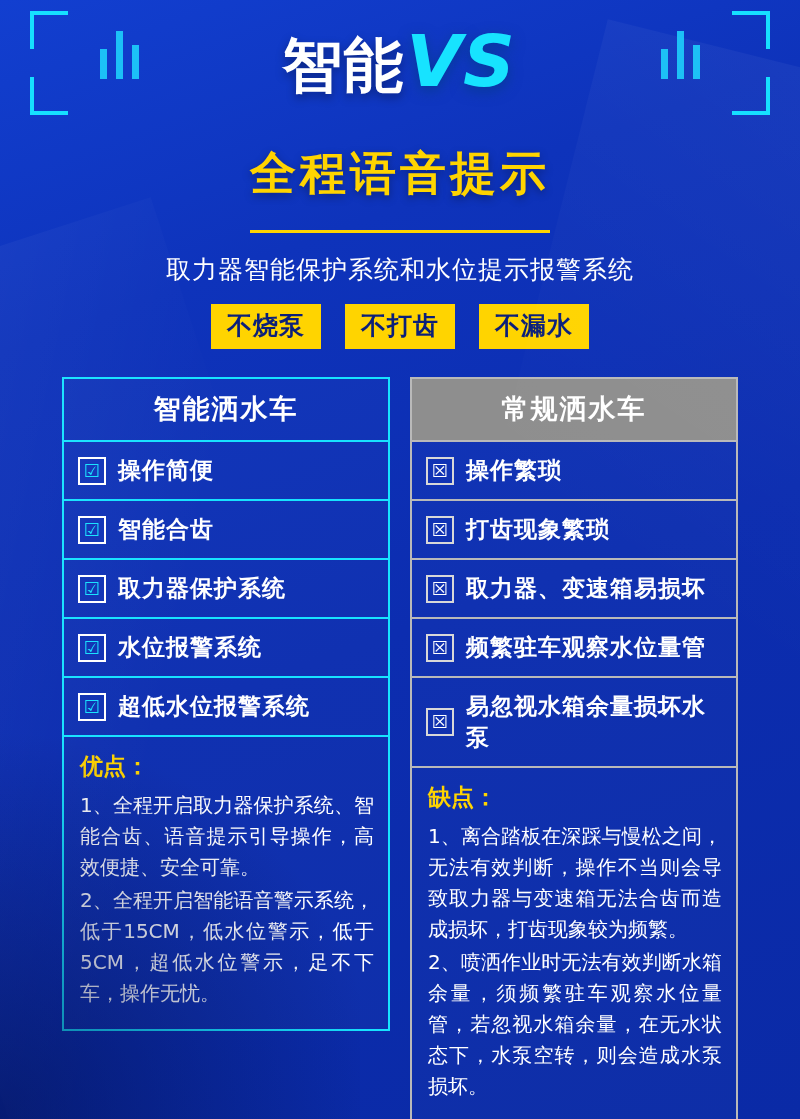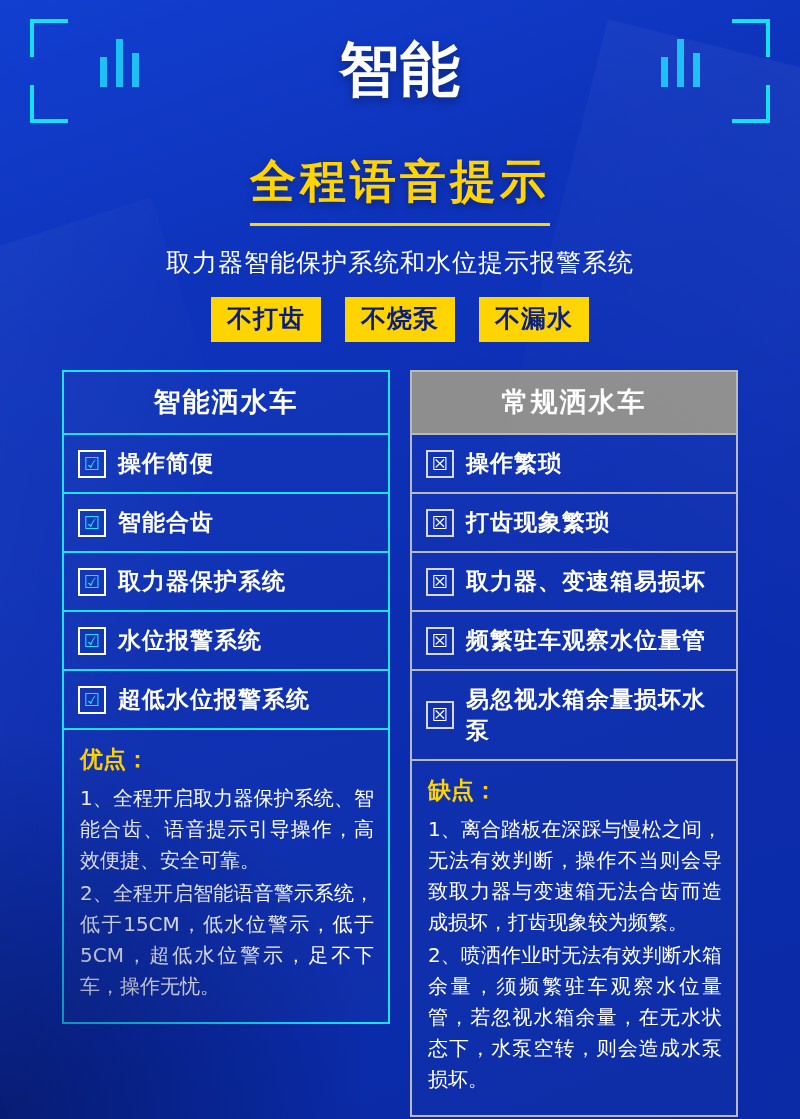--- a/index.html
+++ b/index.html
@@ -38,21 +38,21 @@
     left: 0; bottom: 0;
     width: 360px; height: 420px;
     background: radial-gradient(circle at 0% 100%, rgba(2,14,70,0.55), rgba(2,14,70,0) 70%);
     pointer-events: none;
   }
 
   
   .header {
     position: relative;
     height: 112px;
-    margin: 13px 28px;
+    margin: 5px 28px;
     display: flex;
     align-items: center;
     justify-content: center;
   }
   .corner {
     position: absolute;
     width: 34px; height: 34px;
     border: 4px solid #16e0ff;
   }
   .corner.tl { left: 2px; top: 6px; border-right: none; border-bottom: none; }
@@ -104,21 +104,21 @@
     margin-top: 26px;
     text-align: center;
   }
   .subtitle {
     display: inline-block;
     font-family: "DejaVu Sans", "Liberation Sans", sans-serif;
     font-weight: bold;
     font-size: 46px;
     color: #ffd400;
     letter-spacing: 4px;
-    padding-bottom: 10px;
+    padding-bottom: 25px;
     border-bottom: 3px solid #ffd400;
     text-shadow: 0 3px 8px rgba(0,0,0,.35);
   }
   .desc {
     margin-top: 20px;
     text-align: center;
     color: #ffffff;
     font-size: 25px;
     letter-spacing: 1px;
     font-family: "DejaVu Sans", "Liberation Sans", sans-serif;
@@ -240,32 +240,33 @@
       <i></i>
     </span>
   <span class="bars right">
       <i></i>
       <i></i>
       <i></i>
     </span>
 
   <h1 class="main-title">
     <span>智能</span>
+      <span class="vs">VS</span>
   </h1>
 </div>
 
 <div class="subtitle-wrap">
   <div class="subtitle">全程语音提示</div>
 </div>
 
 <div class="desc">取力器智能保护系统和水位提示报警系统</div>
 
 <div class="tags">
+  <span class="tag">不烧泵</span>
   <span class="tag">不打齿</span>
-  <span class="tag">不烧泵</span>
   <span class="tag">不漏水</span>
 </div>
 
 <div class="columns">
 
   <div class="col smart">
     <div class="col-head">智能洒水车</div>
 
     <div class="feature">
       <span class="box check">☑</span>

